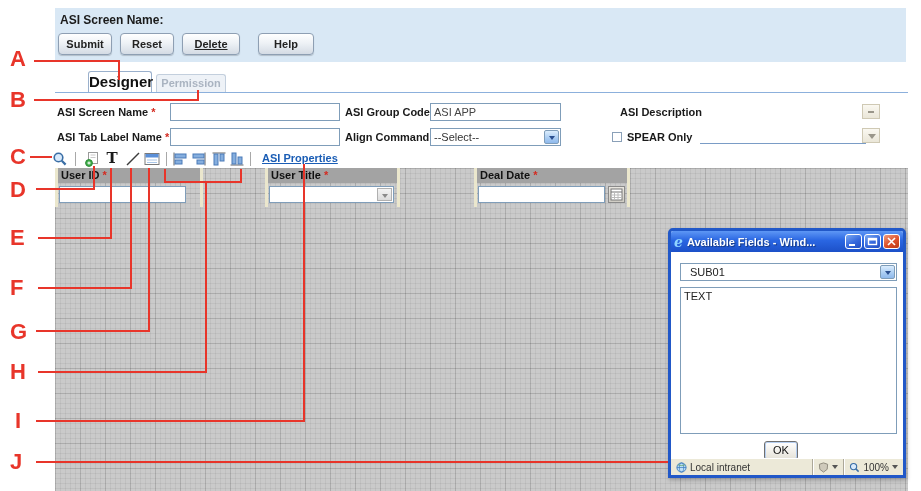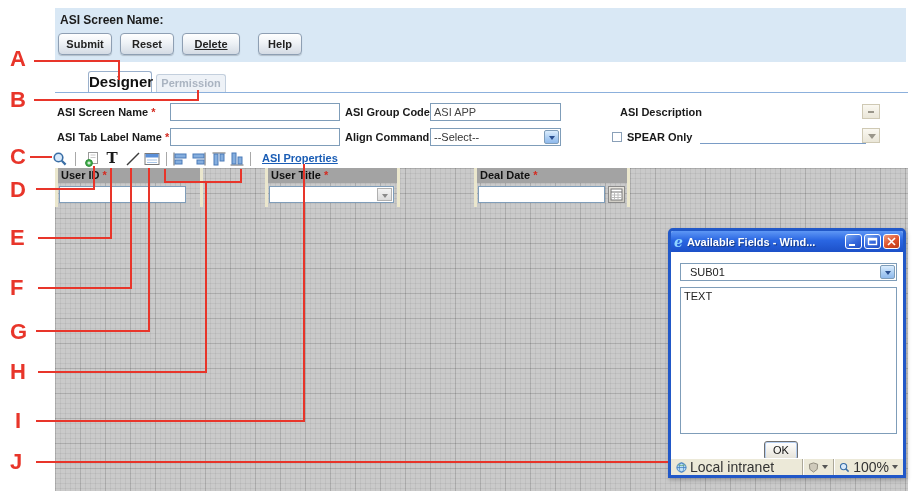--- a/index.html
+++ b/index.html
@@ -94,42 +94,42 @@
   .pbody { position:absolute; left:0; top:21px; right:0; bottom:17px; background:#fff; }
   .pcombo { position:absolute; left:9px; top:11px; width:217px; height:18px; border:1px solid #7f9db9;
             background:#fff; font-size:11px; line-height:16px; padding:0 9px; color:#222; }
   .plist { position:absolute; left:9px; top:35px; width:217px; height:147px; border:1px solid #7f9db9;
            background:#fff; font-size:11px; color:#222; padding:2px 3px; }
   .okbtn { position:absolute; left:93px; top:189px; width:34px; height:19px;
            background:linear-gradient(180deg,#ffffff,#e5e2d8); border:1px solid #6f6f6f; border-radius:3px;
            font-size:11px; text-align:center; line-height:17px; color:#111; cursor:pointer;
            box-shadow:0 0 0 1px #b5cef0 inset; }
   .pstatus { position:absolute; left:0; right:0; bottom:0; height:17px; background:#ece9d8;
-             border-top:1px solid #fff; display:flex; align-items:center; font-size:14px; color:#333; }
+             border-top:1px solid #fff; display:flex; align-items:center; font-size:10px; color:#333; }
   .sseg { display:flex; align-items:center; gap:3px; padding:0 5px; height:100%;
           border-right:1px solid #aca899; box-shadow:1px 0 0 #fff; white-space:nowrap; }
   .caret { width:0; height:0; border-left:3px solid transparent; border-right:3px solid transparent;
            border-top:4px solid #555; }
 
   
   .cletter { position:absolute; left:10px; color:#e8352a; font-size:22px; font-weight:bold;
              line-height:22px; z-index:20; }
   .cl { position:absolute; background:#e8352a; z-index:19; }
 </style>
 </head>
 <body>
 
 <div class="stage">
 
   <div class="abs band"></div>
   <div class="abs app-title">ASI Screen Name:</div>
   <div class="hbtn" style="left:58px;width:54px;">Submit</div>
   <div class="hbtn" style="left:120px;width:54px;">Reset</div>
   <div class="hbtn" style="left:182px;width:58px;text-decoration:underline;">Delete</div>
-  <div class="hbtn" style="left:258px;width:44px;">Help</div>
+  <div class="hbtn" style="left:258px;width:56px;">Help</div>
 
   <div class="abs tab-active">Designer</div>
   <div class="abs tab-inactive">Permission</div>
   <div class="abs tab-underline"></div>
 
   <div class="abs flabel" style="left:57px;top:106px;">
     <span>ASI Screen Name</span>
     <span class="req">*</span>
   </div>
   <input class="tin" style="left: 170px; top: 103px; width: 170px;">

